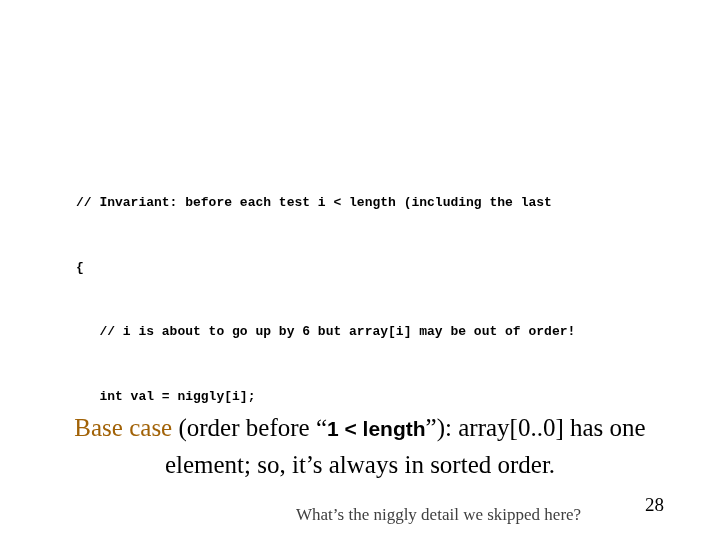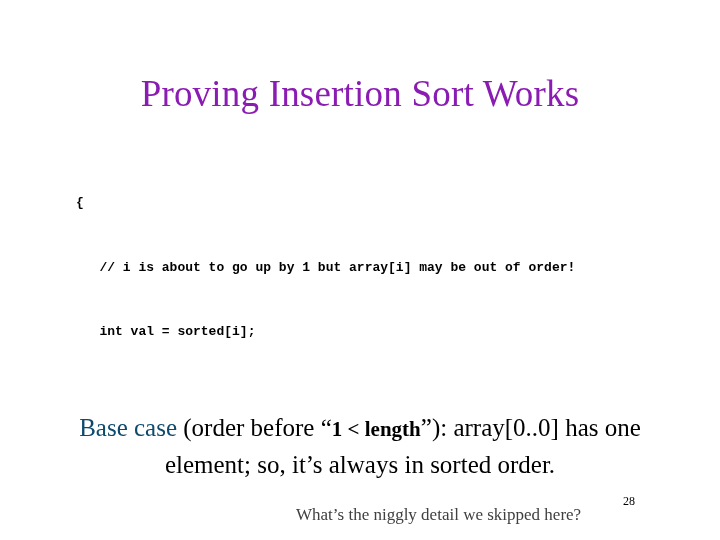--- a/index.html
+++ b/index.html
@@ -64,24 +64,24 @@
     top: 410px;
     left: 40px;
     width: 640px;
     text-align: center;
     font-family: "Liberation Serif", "DejaVu Serif", serif;
     font-size: 25px;
     line-height: 36px;
     color: #000000;
   }
   .green {
-    color: #0c4a6e;
+    color: #a16207;
   }
   .mono-inline {
-    font-family: Liberation Serif, serif;
+    font-family: Liberation Sans, sans-serif;
     font-weight: bold;
     font-size: 21px;
     color: #000000;
   }
 
   
   .red-question {
     position: absolute;
     top: 505px;
     left: 296px;
@@ -89,37 +89,37 @@
     font-size: 17px;
     font-weight: normal;
     color: #404040;
     white-space: nowrap;
   }
 
   
   .slide-number {
     position: absolute;
     top: 494px;
-    left: 623px;
+    left: 645px;
     font-family: "Liberation Serif", "DejaVu Serif", serif;
-    font-size: 12px;
+    font-size: 19px;
     color: #000000;
   }
 </style>
 </head>
 <body>
 
 <div class="slide">
 
-  <div class="slide-title">Proving Insertion Sort Works</div>
 
   <div class="code-block">
+    <span class="code-line">// Invariant: before each test i &lt; length (including the last</span>
     <span class="code-line">{</span>
-    <span class="code-line">   // i is about to go up by 1 but array[i] may be out of order!</span>
-    <span class="code-line">   int val = sorted[i];</span>
+    <span class="code-line">   // i is about to go up by 6 but array[i] may be out of order!</span>
+    <span class="code-line">   int val = niggly[i];</span>
     
     
     
     
     
   </div>
 
   <div class="base-case"><span class="green">Base case</span><span> (order before “</span><span class="mono-inline">1 &lt; length</span><span>”): array[0..0] has one element; so, it’s always in sorted order.</span></div>
 
   <div class="red-question">What’s the niggly detail we skipped here?</div>

